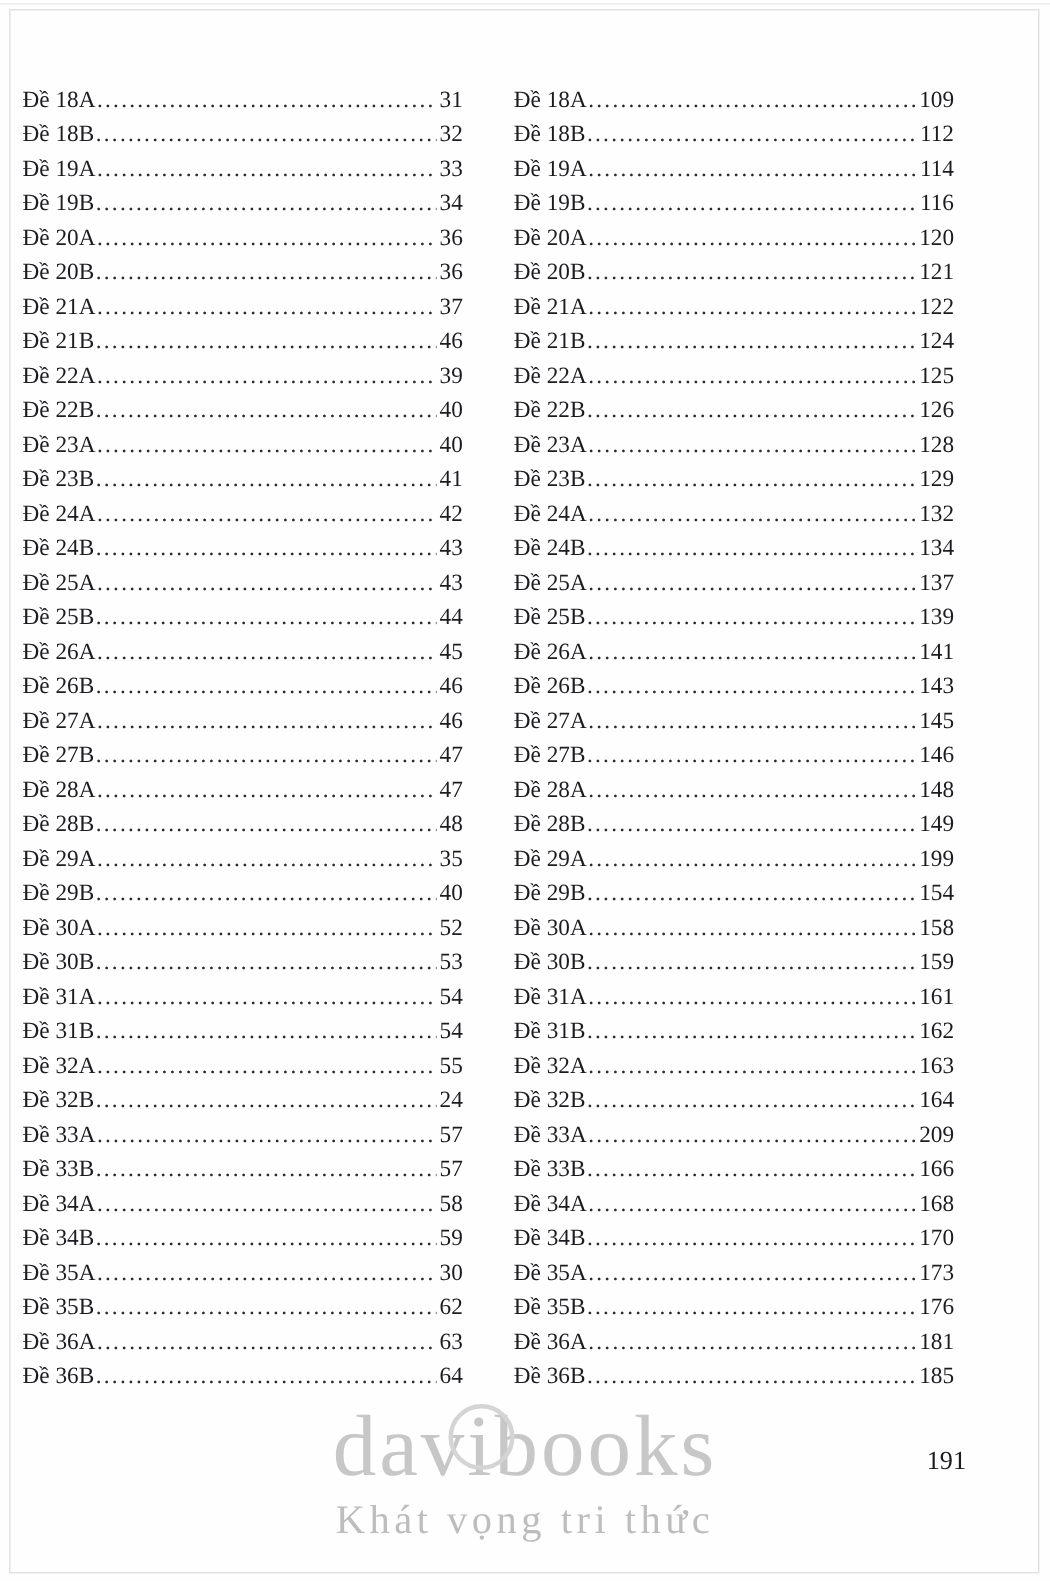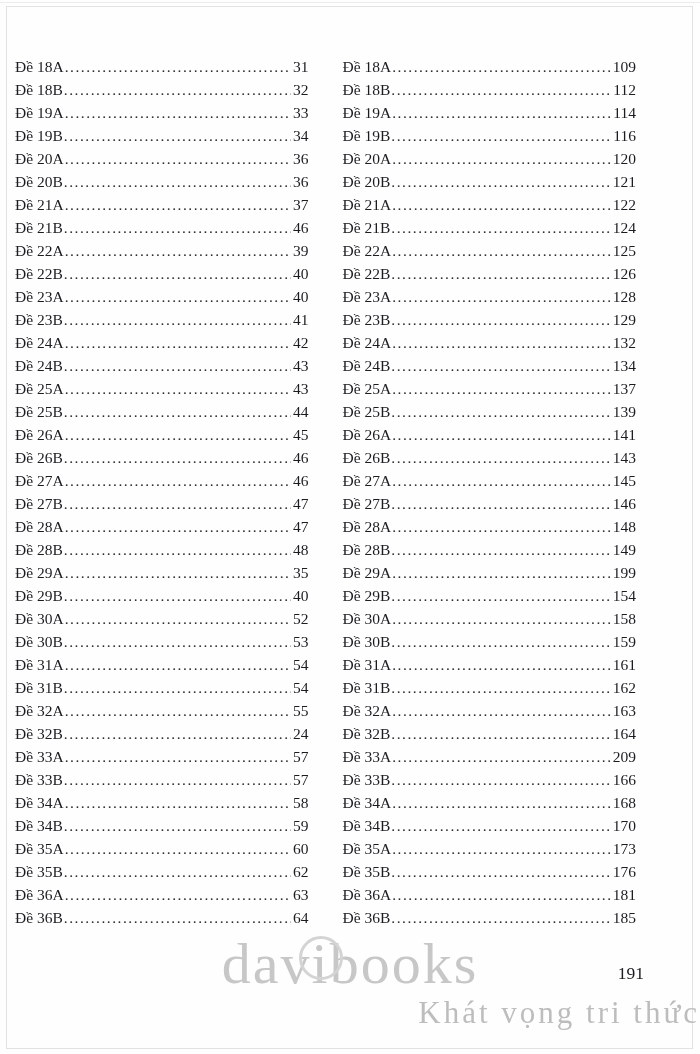--- a/index.html
+++ b/index.html
@@ -52,25 +52,24 @@
   }
   .wm-brand {
     font-size: 58px;
     line-height: 64px;
     font-weight: 400;
     letter-spacing: 2px;
     color: #c7c7c7;
   }
   .wm-tagline {
     margin-top: 2px;
-    font-size: 31px;
+    font-size: 27px;
     line-height: 30px;
     letter-spacing: 3px;
     color: #bdbdbd;
-    text-align: right;
   }
   
   .toc {
     position: relative;
     z-index: 1;
     display: flex;
     gap: 34px;
     padding: 58px 64px 0 15px;
     box-sizing: border-box;
   }
@@ -293,21 +292,21 @@
     <span class="num">58</span>
   </div>
         <div class="toc-row">
     <span class="lbl">Đề 34B</span>
     <span class="dots"></span>
     <span class="num">59</span>
   </div>
         <div class="toc-row">
     <span class="lbl">Đề 35A</span>
     <span class="dots"></span>
-    <span class="num">60</span>
+    <span class="num">30</span>
   </div>
         <div class="toc-row">
     <span class="lbl">Đề 35B</span>
     <span class="dots"></span>
     <span class="num">62</span>
   </div>
         <div class="toc-row">
     <span class="lbl">Đề 36A</span>
     <span class="dots"></span>
     <span class="num">63</span>

